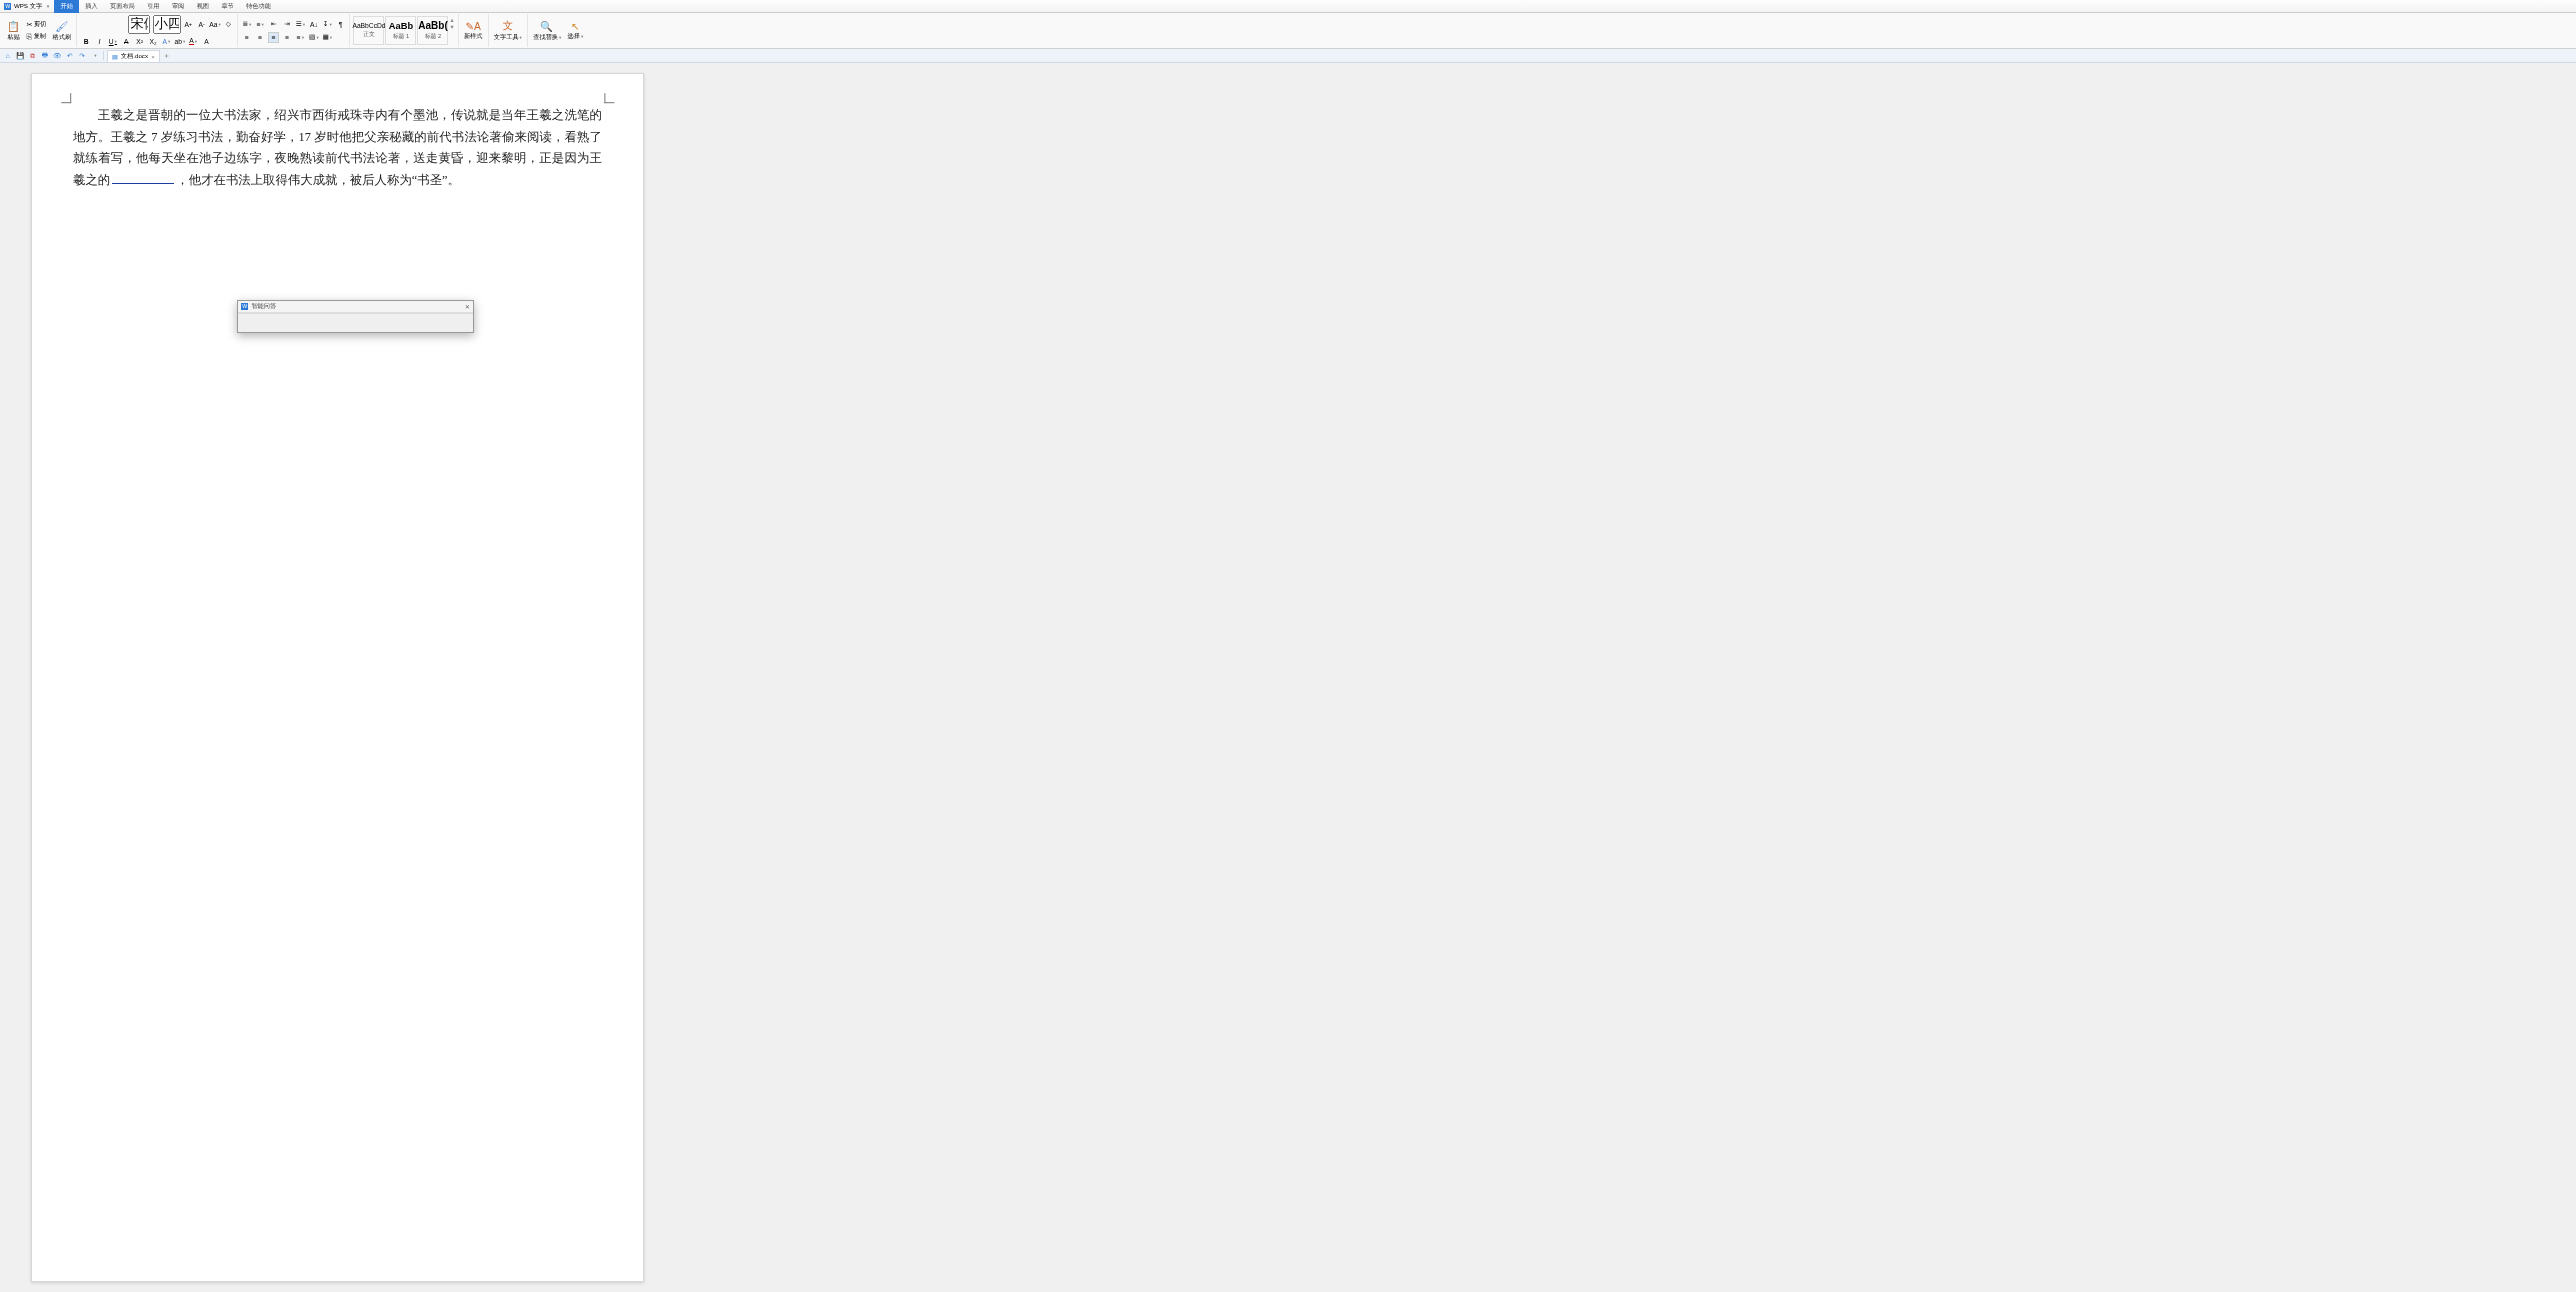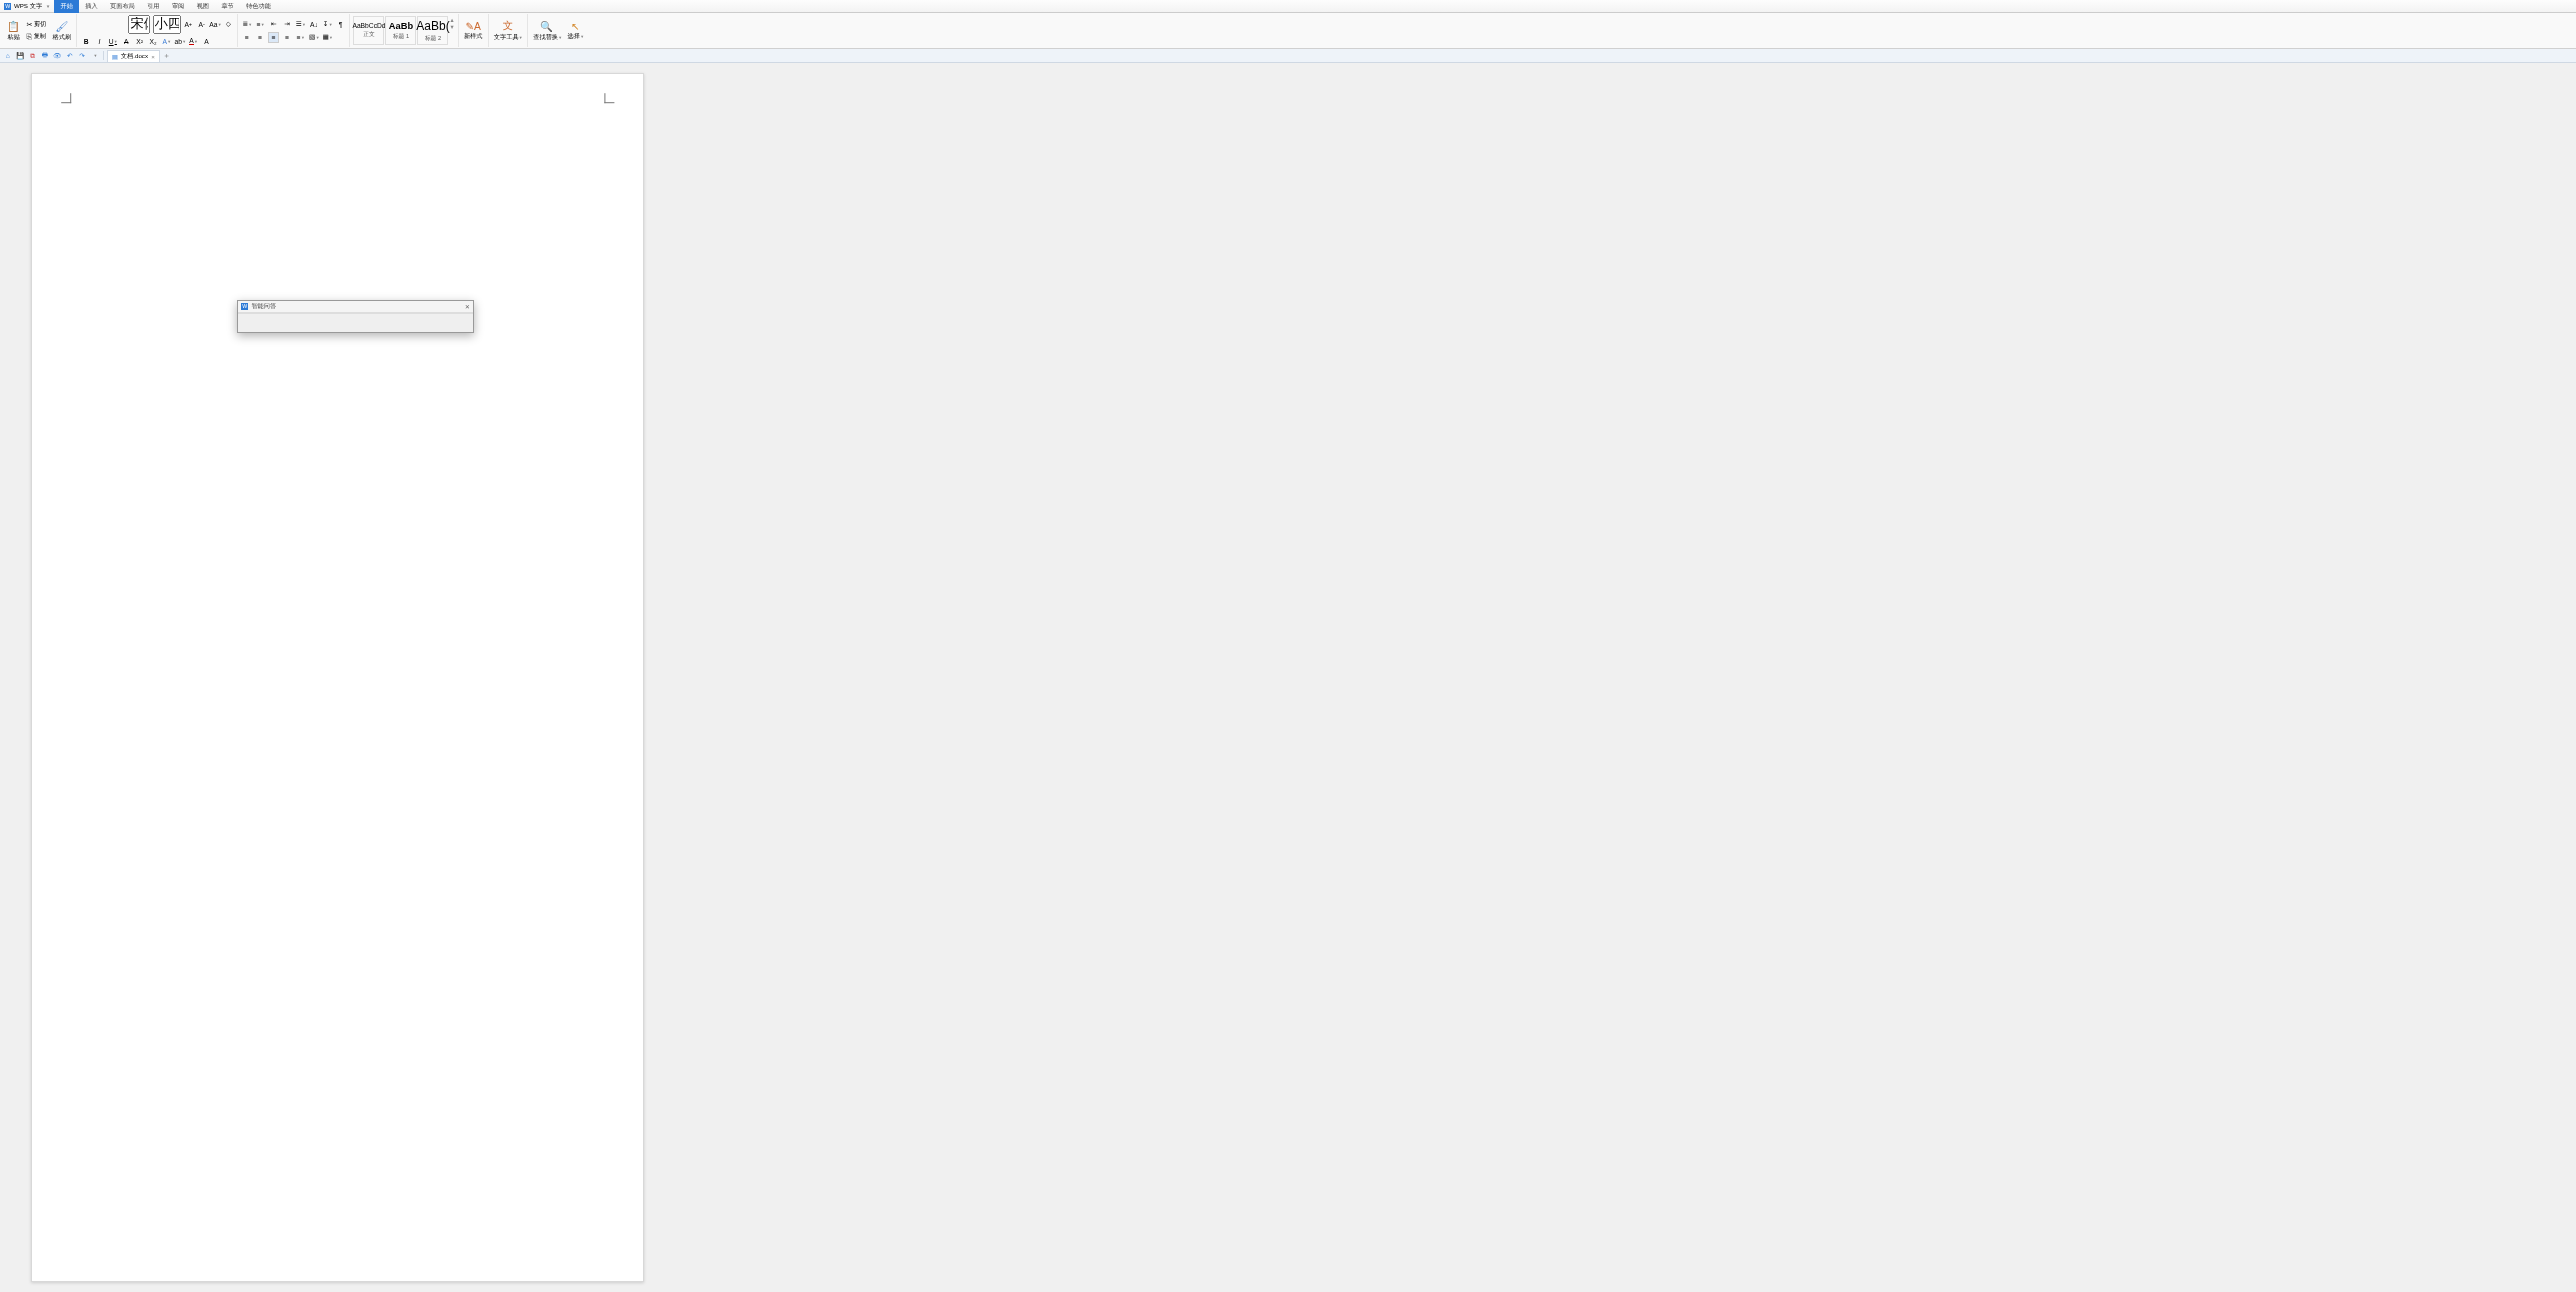--- a/index.html
+++ b/index.html
@@ -359,21 +359,21 @@
     <div class="styles-gallery">
       <div class="style-item">
         <span class="preview">AaBbCcDd</span>
         <span class="label">正文</span>
       </div>
       <div class="style-item">
         <span class="preview" style="font-size:9.3px;font-weight:bold">AaBb</span>
         <span class="label">标题 1</span>
       </div>
       <div class="style-item">
-        <span class="preview" style="font-size:12px;font-weight:normal">AaBb(</span>
+        <span class="preview" style="font-size:10px;font-weight:bold">AaBb(</span>
         <span class="label">标题 2</span>
       </div>
       <div style="display:flex;flex-direction:column;justify-content:center;padding:0 1px;color:#888">
         <span>▴</span>
         <span>▾</span>
       </div>
     </div>
   </div>
 
   <div class="ribbon-group">
@@ -421,20 +421,23 @@
   </div>
   <span class="add-tab">＋</span>
 
 </div>
 
 <div class="doc-area">
   <div class="page-container">
     <div class="page">
       <div class="corner-tl"></div>
       <div class="corner-tr"></div>
+      <p class="doc-text">
+        <span>王羲之是晋朝的一位大书法家，绍兴市西街戒珠寺内有个墨池，传说就是当年王羲之洗笔的地方。王羲之 7 岁练习书法，勤奋好学，17 岁时他把父亲秘藏的前代书法论著偷来阅读，看熟了就练着写，他每天坐在池子边练字，夜晚熟读前代书法论著，送走黄昏，迎来黎明，正是因为王羲之的</span><span class="blank-line"></span><span>，他才在书法上取得伟大成就，被后人称为“书圣”。</span>
+      </p>
     </div>
   </div>
 
   <div class="dialog">
     <div class="dialog-header">
       <span class="dlg-icon">W</span>
       <span class="title">智能问答</span>
       <span class="close">✕</span>
     </div>
     <div class="dialog-footer"></div>

